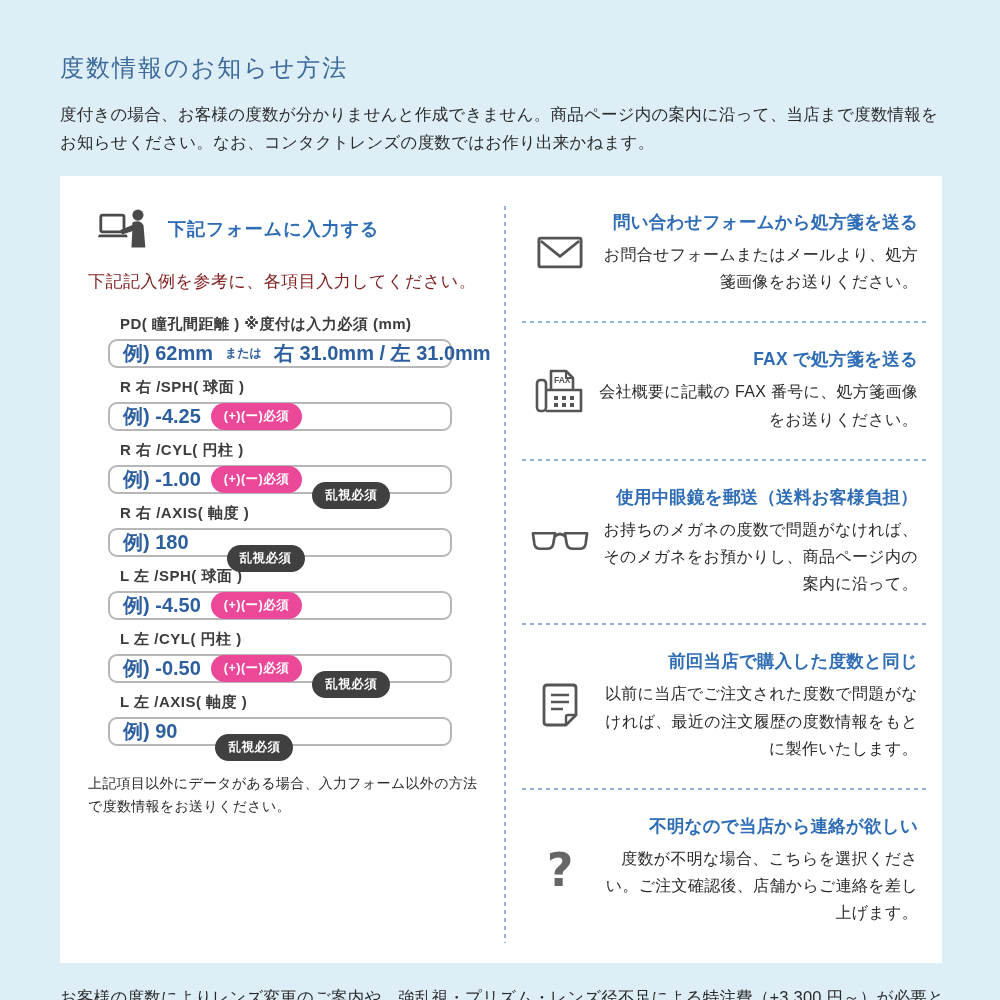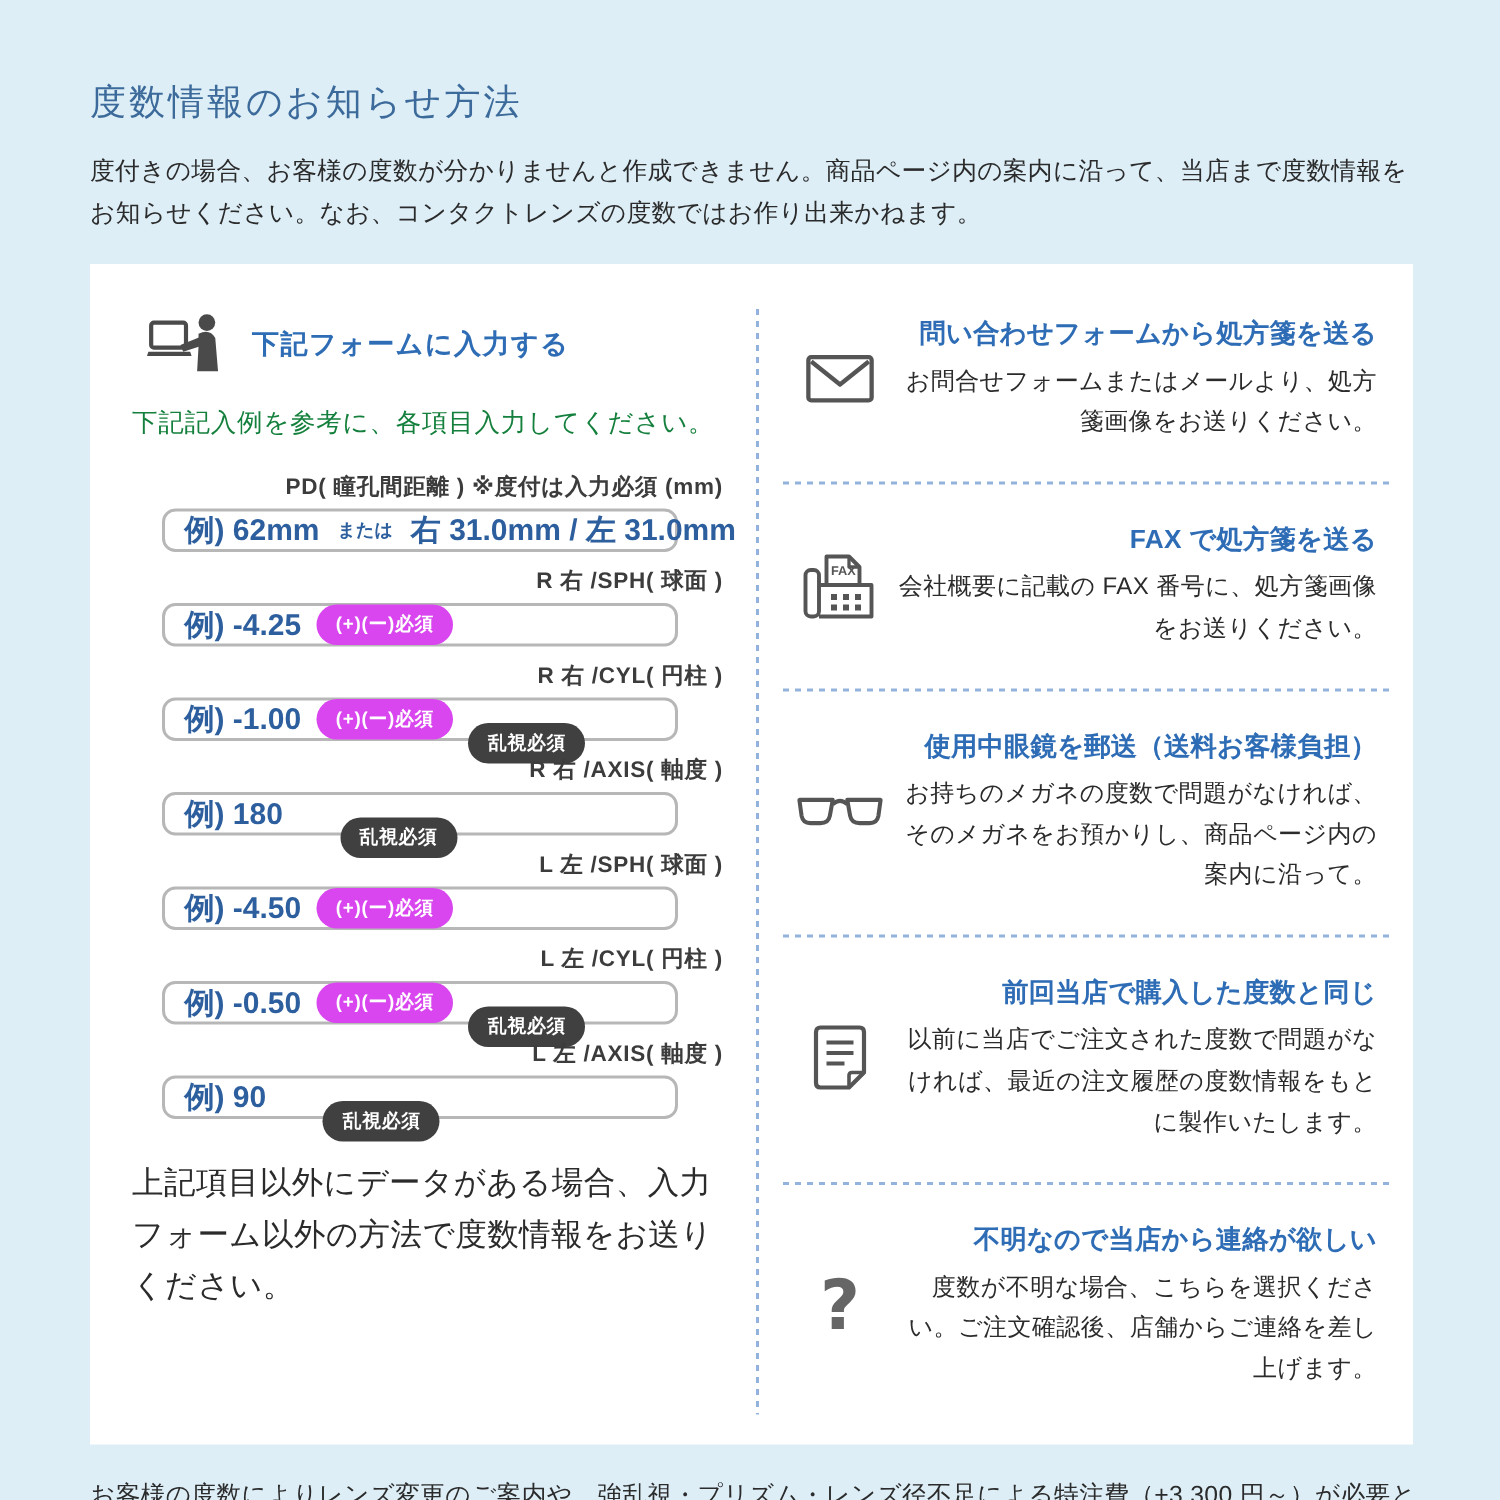--- a/index.html
+++ b/index.html
@@ -30,44 +30,43 @@
     position:absolute; left:444px; top:30px; bottom:20px; width:2px;
     background-image:repeating-linear-gradient(to bottom,#93b3dd 0 4px,transparent 4px 8px);
   }
   .columns { display:flex; }
   .left-col { width:444px; padding:0 22px 0 28px; }
   .right-col { width:438px; padding:0 0 0 0; }
 
   
   .form-header { display:flex; align-items:center; gap:18px; margin:4px 0 0 10px; }
   .form-header .heading { font-size:18px; font-weight:bold; color:#2e6db5; letter-spacing:1px; }
-  .instruction { margin:20px 0 0 0; font-size:17px; letter-spacing:0.5px; color:#15803d; }
+  .instruction { margin:20px 0 0 0; font-size:17px; letter-spacing:0.5px; color:#7f1d1d; }
 
   .form-area { margin-top:22px; padding-left:20px; }
   .field-label {
     font-size:15px; font-weight:bold; color:#3c3c3c; letter-spacing:0.5px;
     margin:0 0 5px 12px;
-    text-align:right;
   }
   .example-box {
     width:344px; height:29px; background:#fff;
     border:2px solid #b7b7b7; border-radius:9px;
     display:flex; align-items:center; padding:0 13px; gap:10px;
     margin-bottom:10px;
   }
   .ex-text { color:#2d5f9e; font-weight:bold; font-size:20px; white-space:nowrap; }
   .ex-small { color:#2d5f9e; font-weight:bold; font-size:12px; margin:12px 2px; white-space:nowrap; }
   .pill {
     color:#fff; font-weight:bold; font-size:12.5px; line-height:1;
     padding:7px 13px; border-radius:999px; white-space:nowrap; letter-spacing:0.5px;
   }
-  .pill-blue { background:#d946ef; }
+  .pill-blue { background:#ec4899; }
   .pill-orange { background:#404040;margin-top:32px; }
 
-  .form-note { margin:26px 0 0 0; font-size:21px; line-height:1.65; letter-spacing:0.3px; }
+  .form-note { margin:26px 0 0 0; font-size:14px; line-height:1.65; letter-spacing:0.3px; }
 
   
   .method { display:flex; padding:6px 18px 14px 24px; }
   .method-icon {
     width:64px; min-width:64px; display:flex; align-items:center; justify-content:center;
     align-self:center; color:#555;
   }
   .method-body { padding-right:6px;text-align:right; }
   .method-title { font-size:17.5px; font-weight:bold; color:#2e6db5; margin-bottom:7px; letter-spacing:0.2px; }
   .method-desc { font-size:16px; line-height:1.7; letter-spacing:0.3px; }

